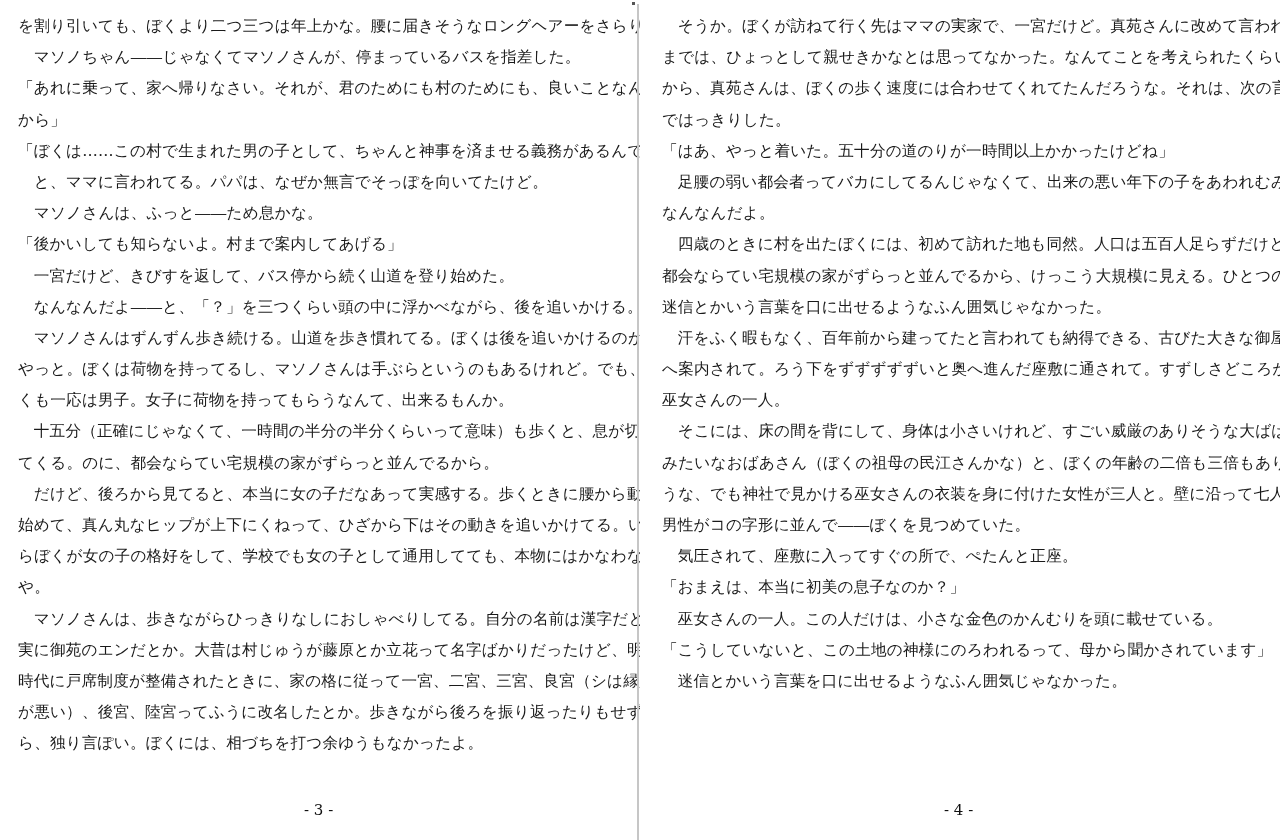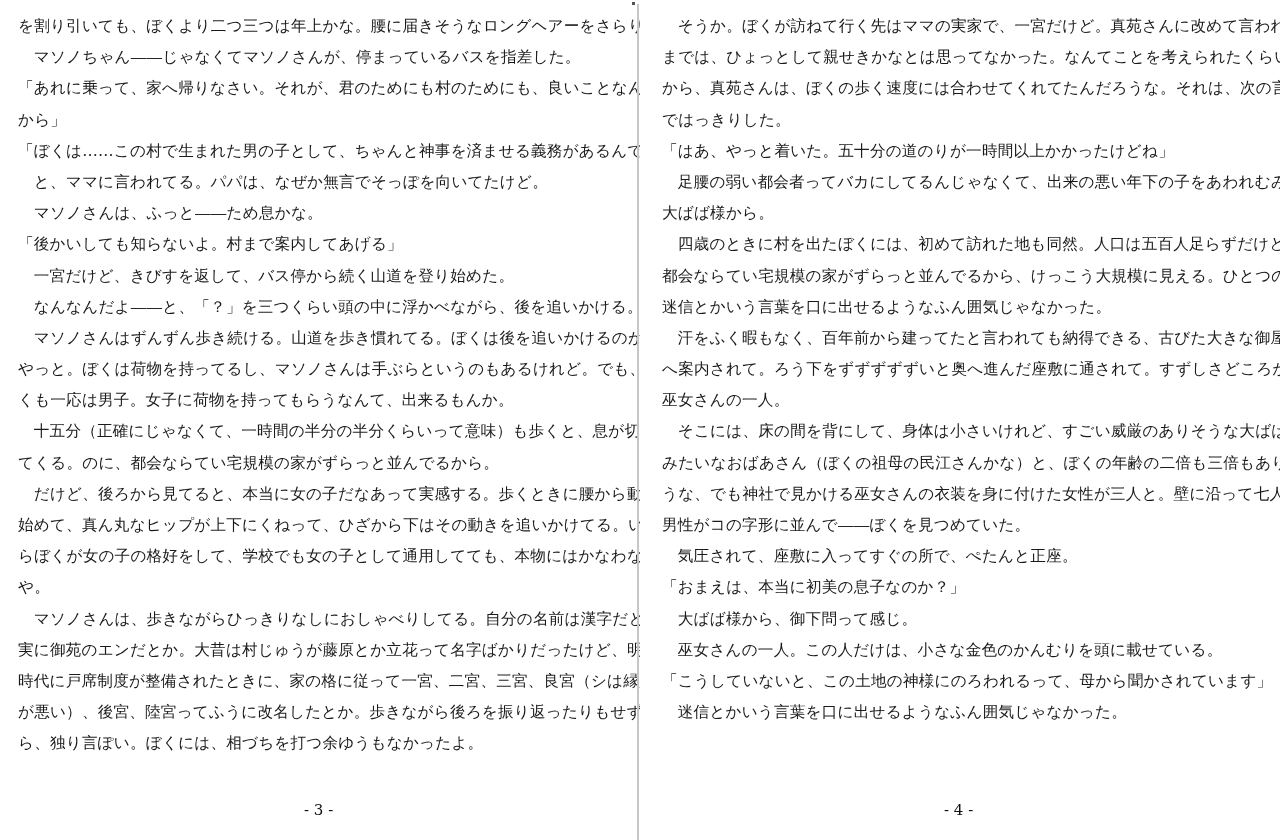--- a/index.html
+++ b/index.html
@@ -125,34 +125,33 @@
   <div class="corner-mark"></div>
 
   <div class="page page-right">
     <div class="text-block">
       <span class="line">　そうか。ぼくが訪ねて行く先はママの実家で、一宮だけど。真苑さんに改めて言われる</span>
       <span class="line">までは、ひょっとして親せきかなとは思ってなかった。なんてことを考えられたくらいだ</span>
       <span class="line">から、真苑さんは、ぼくの歩く速度には合わせてくれてたんだろうな。それは、次の言葉</span>
       <span class="line">ではっきりした。</span>
       <span class="line">「はあ、やっと着いた。五十分の道のりが一時間以上かかったけどね」</span>
       <span class="line">　足腰の弱い都会者ってバカにしてるんじゃなくて、出来の悪い年下の子をあわれむみた</span>
-      <span class="line">大ばば様から。</span>
+      <span class="line">なんなんだよ。</span>
       <span class="line">　四歳のときに村を出たぼくには、初めて訪れた地も同然。人口は五百人足らずだけど、</span>
       <span class="line">都会ならてい宅規模の家がずらっと並んでるから、けっこう大規模に見える。ひとつの箱</span>
       <span class="line">迷信とかいう言葉を口に出せるようなふん囲気じゃなかった。</span>
       <span class="line">　汗をふく暇もなく、百年前から建ってたと言われても納得できる、古びた大きな御屋敷</span>
       <span class="line">へ案内されて。ろう下をずずずずずいと奥へ進んだ座敷に通されて。すずしさどころかう</span>
       <span class="line">巫女さんの一人。</span>
       <span class="line">　そこには、床の間を背にして、身体は小さいけれど、すごい威厳のありそうな大ばば様</span>
       <span class="line">みたいなおばあさん（ぼくの祖母の民江さんかな）と、ぼくの年齢の二倍も三倍もありそ</span>
       <span class="line">うな、でも神社で見かける巫女さんの衣装を身に付けた女性が三人と。壁に沿って七人の</span>
       <span class="line">男性がコの字形に並んで――ぼくを見つめていた。</span>
       <span class="line">　気圧されて、座敷に入ってすぐの所で、ぺたんと正座。</span>
       <span class="line">「おまえは、本当に初美の息子なのか？」</span>
-      <span class="line">　大ばば様から、御下問って感じ。</span>
       <span class="line">　巫女さんの一人。この人だけは、小さな金色のかんむりを頭に載せている。</span>
       <span class="line">「こうしていないと、この土地の神様にのろわれるって、母から聞かされています」</span>
       <span class="line">　迷信とかいう言葉を口に出せるようなふん囲気じゃなかった。</span>
     </div>
     <div class="page-number">- 4 -</div>
   </div>
 
 </div>
 
 </body></html>

